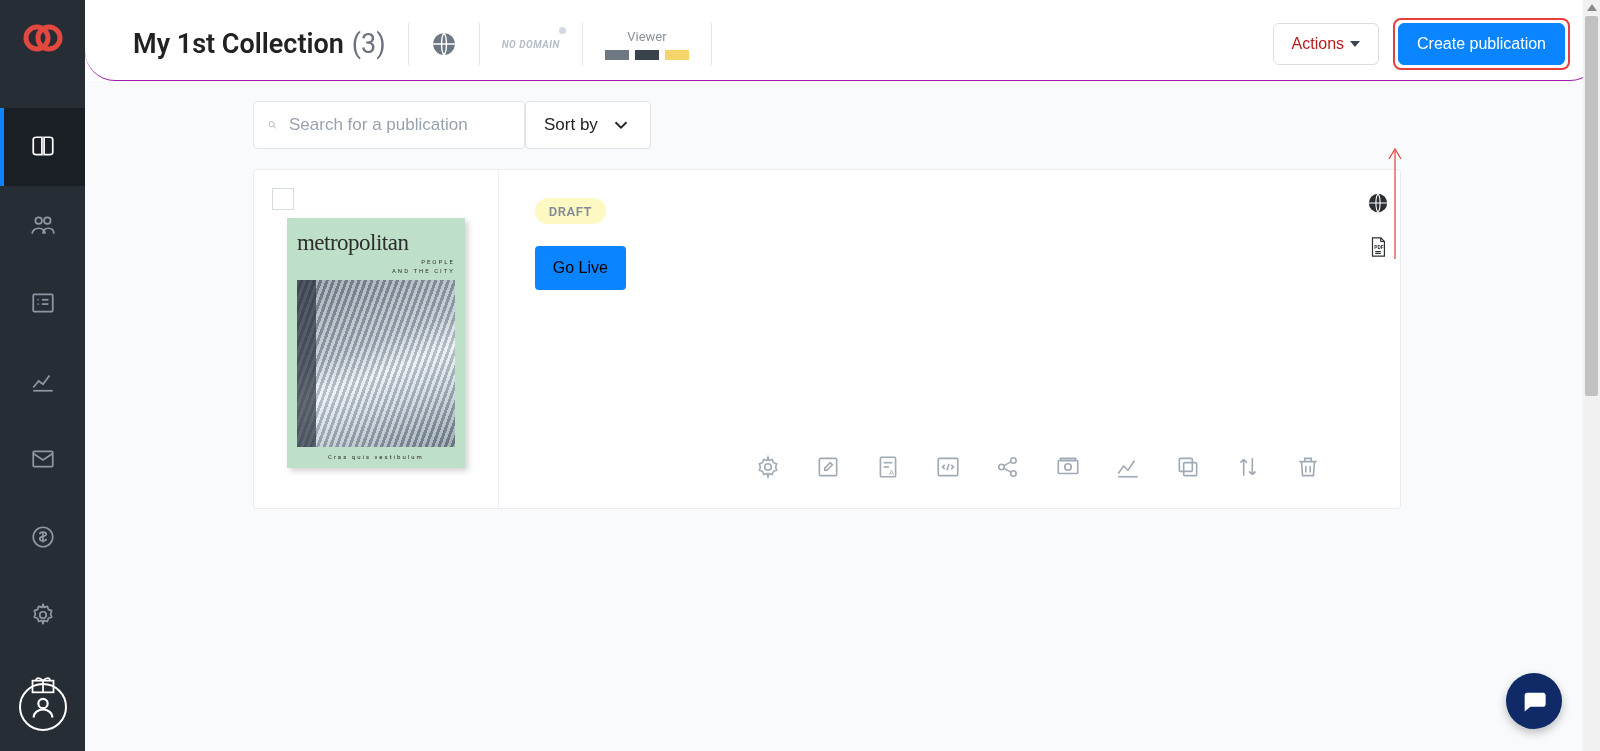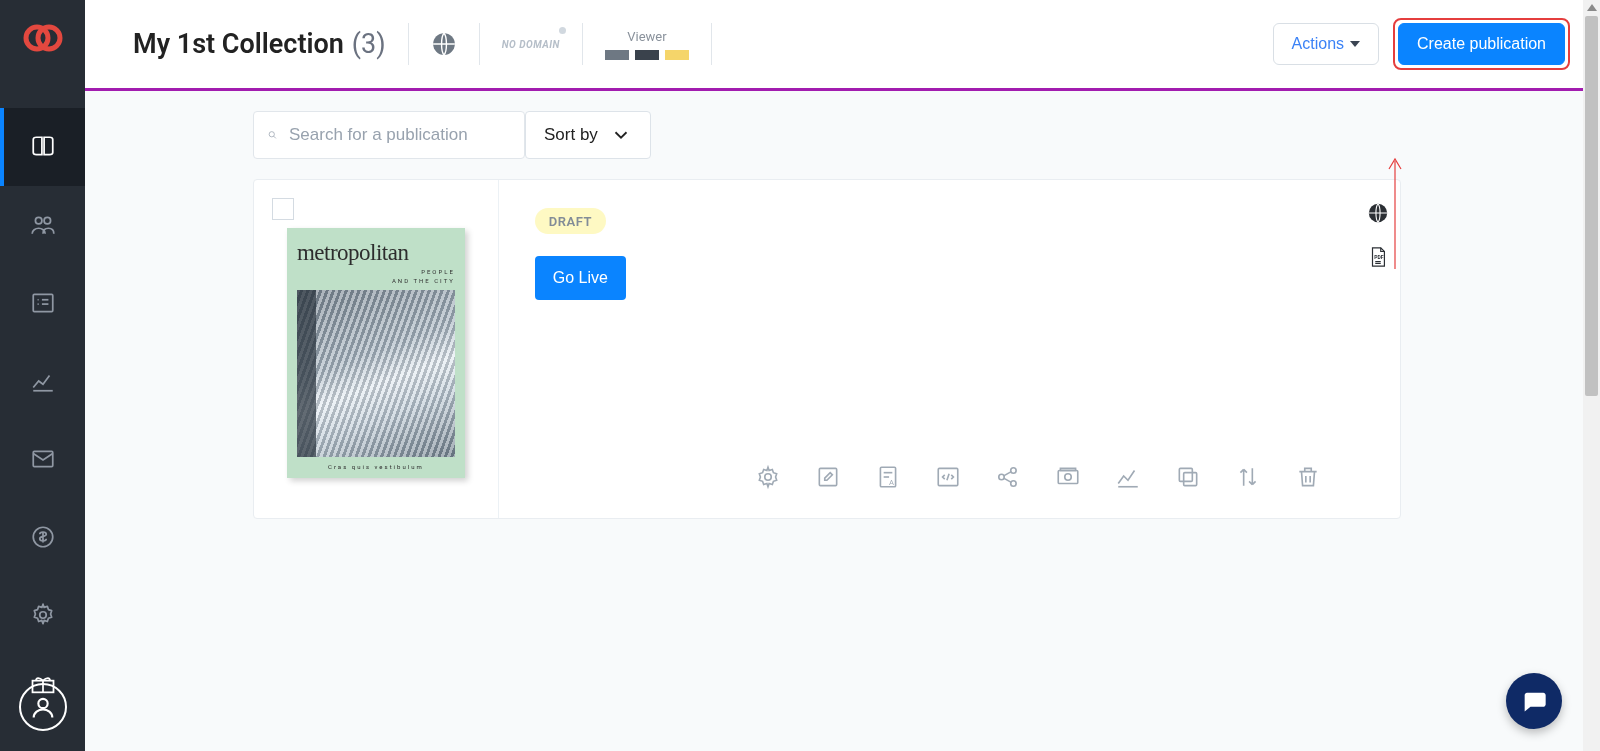--- a/index.html
+++ b/index.html
@@ -12,33 +12,33 @@
 .nav-item.active { background: #1a1f26; }
 .nav-item.active::before { content: ""; position: absolute; left: 0; top: 0; bottom: 0; width: 4px; background: #0a84ff; }
 .nav-icon { width: 26px; height: 26px; stroke: #8f97a3; fill: none; stroke-width: 1.6; }
 .nav-item.active .nav-icon { stroke: #fff; }
 .sidebar-bottom { position: absolute; bottom: 20px; width: 100%; display: flex; justify-content: center; }
 .avatar { width: 48px; height: 48px; border-radius: 50%; border: 2px solid #fff; display: flex; align-items: center; justify-content: center; }
 .avatar svg { width: 28px; height: 28px; stroke: #fff; fill: none; stroke-width: 1.8; }
 .gift-badge { position: absolute; top: -14px; width: 20px; height: 16px; }
 
 .main { flex: 1; display: flex; flex-direction: column; background: #fff; position: relative; }
-.header { display: flex; align-items: center; padding: 18px 30px 18px 48px; border-bottom: 3px solid #a21caf; }
+.header { display: flex; align-items: center; padding: 18px 30px 10px 48px; border-bottom: 1px solid #a21caf; border-radius: 30px; }
 .title-group { display: flex; align-items: baseline; gap: 8px; font-size: 27px; font-weight: 600; color: #222; }
 .title-count { color: #6b7280; font-weight: 400; }
 .vsep { width: 1px; height: 42px; background: #e1e6eb; margin: 0 22px; }
 .globe-hdr { width: 26px; height: 26px; fill: #6e7883; }
 .no-domain { color: #b5bec8; font-weight: 700; font-size: 10px; letter-spacing: 0.5px; position: relative; font-style: italic; }
 .no-domain::after { content: ""; position: absolute; top: -12px; right: -6px; width: 7px; height: 7px; border-radius: 50%; background: #d1d8df; }
 .viewer-block { display: flex; flex-direction: column; align-items: center; gap: 6px; }
 .viewer-label { color: #8a929c; font-size: 13px; }
 .swatches { display: flex; gap: 6px; }
 .swatch { width: 24px; height: 10px; }
 .header-spacer { flex: 1; }
-.btn { height: 42px; padding: 0 18px; border-radius: 6px; font-size: 16px; display: inline-flex; align-items: center; gap: 6px; cursor: pointer; border: 1px solid #d9dfe5; background: #fff; color: #3b82f6; }
+.btn { height: 42px; padding: 0 18px; border-radius: 6px; font-size: 16px; display: inline-flex; align-items: center; gap: 6px; cursor: pointer; border: 1px solid #d9dfe5; background: #fff; color: #b91c1c; }
 .btn.primary { background: #0a84ff; border-color: #0a84ff; color: #fff; }
 .highlight-wrap { border: 2px solid #e53e3e; border-radius: 8px; margin-left: 14px; padding: 3px; }
 .caret-down { width: 0; height: 0; border-left: 5px solid transparent; border-right: 5px solid transparent; border-top: 6px solid #3b4452; }
 
 .content-area { flex: 1; background: #f8fafb; padding: 20px 72px; position: relative; }
 .toolbar { display: flex; margin-bottom: 20px; margin-left: 96px; }
 .search-box { width: 272px; height: 48px; border: 1px solid #e1e6eb; border-radius: 4px; background: #fff; display: flex; align-items: center; padding: 0 14px; gap: 12px; }
 .search-box input { border: none; outline: none; font-size: 17px; color: #3b4452; flex: 1; background: transparent; }
 .search-box input::placeholder { color: #98a2ae; }
 .search-icon { width: 22px; height: 22px; stroke: #98a2ae; fill: none; stroke-width: 2; }
@@ -53,21 +53,21 @@
 .cover-sub { font-size: 6px; text-align: right; color: #333; margin-top: 2px; letter-spacing: 2px; }
 .cover-img { flex: 1; margin-top: 6px; background: linear-gradient(160deg, #7a8691 0%, #adbac5 40%, #e5ecf2 55%, #c4d0da 70%, #74838f 100%); position: relative; overflow: hidden; }
 .building { position: absolute; inset: 0; background:
   linear-gradient(90deg, rgba(40,50,60,0.7) 0%, rgba(40,50,60,0.7) 12%, transparent 12%),
   repeating-linear-gradient(110deg, rgba(255,255,255,0.35) 0 3px, rgba(50,60,70,0.25) 3px 6px);
 }
 .cover-foot { font-size: 6px; text-align: center; letter-spacing: 2px; color: #2d2d2d; margin-top: 6px; }
 
 .card-right { flex: 1; padding: 28px 36px; display: flex; flex-direction: column; }
 .draft-badge { display: inline-flex; align-items: center; height: 26px; padding: 0 14px; border-radius: 14px; background: #fef9c3; color: #828c97; font-size: 13px; font-weight: 600; width: fit-content; letter-spacing: 0.5px; }
-.go-live-btn { margin-top: 22px; background: #0a84ff; color: #ffffff; border: none; height: 44px; padding: 0 18px; border-radius: 4px; font-size: 16px; cursor: pointer; width: fit-content; }
+.go-live-btn { margin-top: 22px; background: #0a84ff; color: #000000; border: none; height: 44px; padding: 0 18px; border-radius: 4px; font-size: 16px; cursor: pointer; width: fit-content; }
 .card-actions { margin-top: auto; display: flex; gap: 34px; color: #98a2ae; padding-left: 220px; }
 .card-actions svg { width: 26px; height: 26px; stroke: #a0aab5; fill: none; stroke-width: 1.5; cursor: pointer; }
 .card-side { width: 48px; display: flex; flex-direction: column; align-items: center; gap: 22px; padding-top: 22px; }
 .card-side svg { width: 22px; height: 22px; }
 
 .annotation-arrow { position: absolute; top: 60px; right: 195px; width: 20px; height: 120px; pointer-events: none; }
 
 .scrollbar { position: absolute; right: 0; top: 0; bottom: 0; width: 17px; background: #f1f1f1; }
 .scroll-thumb-up { width: 0; height: 0; border-left: 5px solid transparent; border-right: 5px solid transparent; border-bottom: 7px solid #8a8a8a; margin: 4px auto; }
 .scroll-track { position: absolute; top: 16px; bottom: 16px; left: 2px; right: 2px; }

